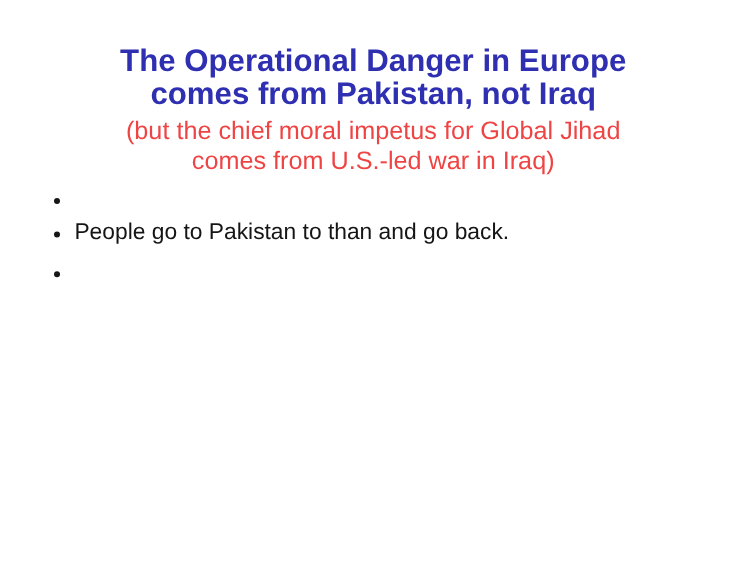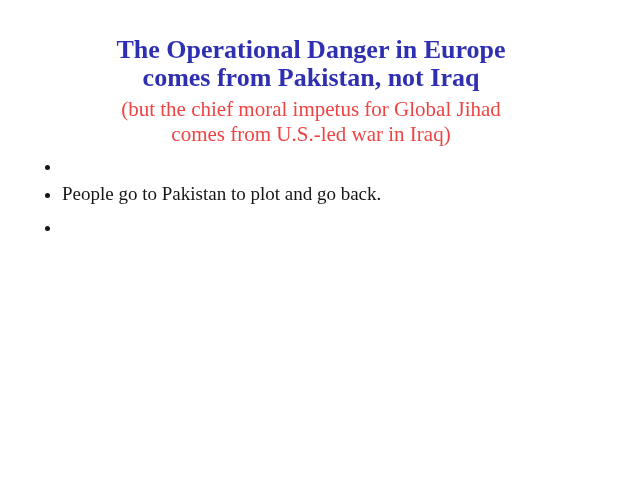--- a/index.html
+++ b/index.html
@@ -6,21 +6,21 @@
     margin: 0;
     padding: 0;
     background: #ffffff;
   }
   .slide {
     position: relative;
     width: 622px;
     height: 480px;
     background: #ffffff;
     overflow: hidden;
-    font-family: Liberation Serif, serif;
+    font-family: Liberation Sans, sans-serif;
     box-sizing: border-box;
   }
   .slide-title {
     margin-top: 36px;
     text-align: center;
     font-size: 26px;
     line-height: 28px;
     font-weight: bold;
     white-space: pre-line;
     letter-spacing: 0px;
@@ -71,21 +71,21 @@
 comes from U.S.-led war in Iraq)</div>
 
   <ul class="bullet-list">
 
     <li class="bullet-item">
       <span class="bullet-dot"></span>
     </li>
 
     <li class="bullet-item">
       <span class="bullet-dot"></span>
-      <span class="bullet-text">People go to Pakistan to plot and go back.</span>
+      <span class="bullet-text">People go to Pakistan to than and go back.</span>
     </li>
 
 
     <li class="bullet-item">
       <span class="bullet-dot"></span>
     </li>
 
   </ul>
 
 </div>

